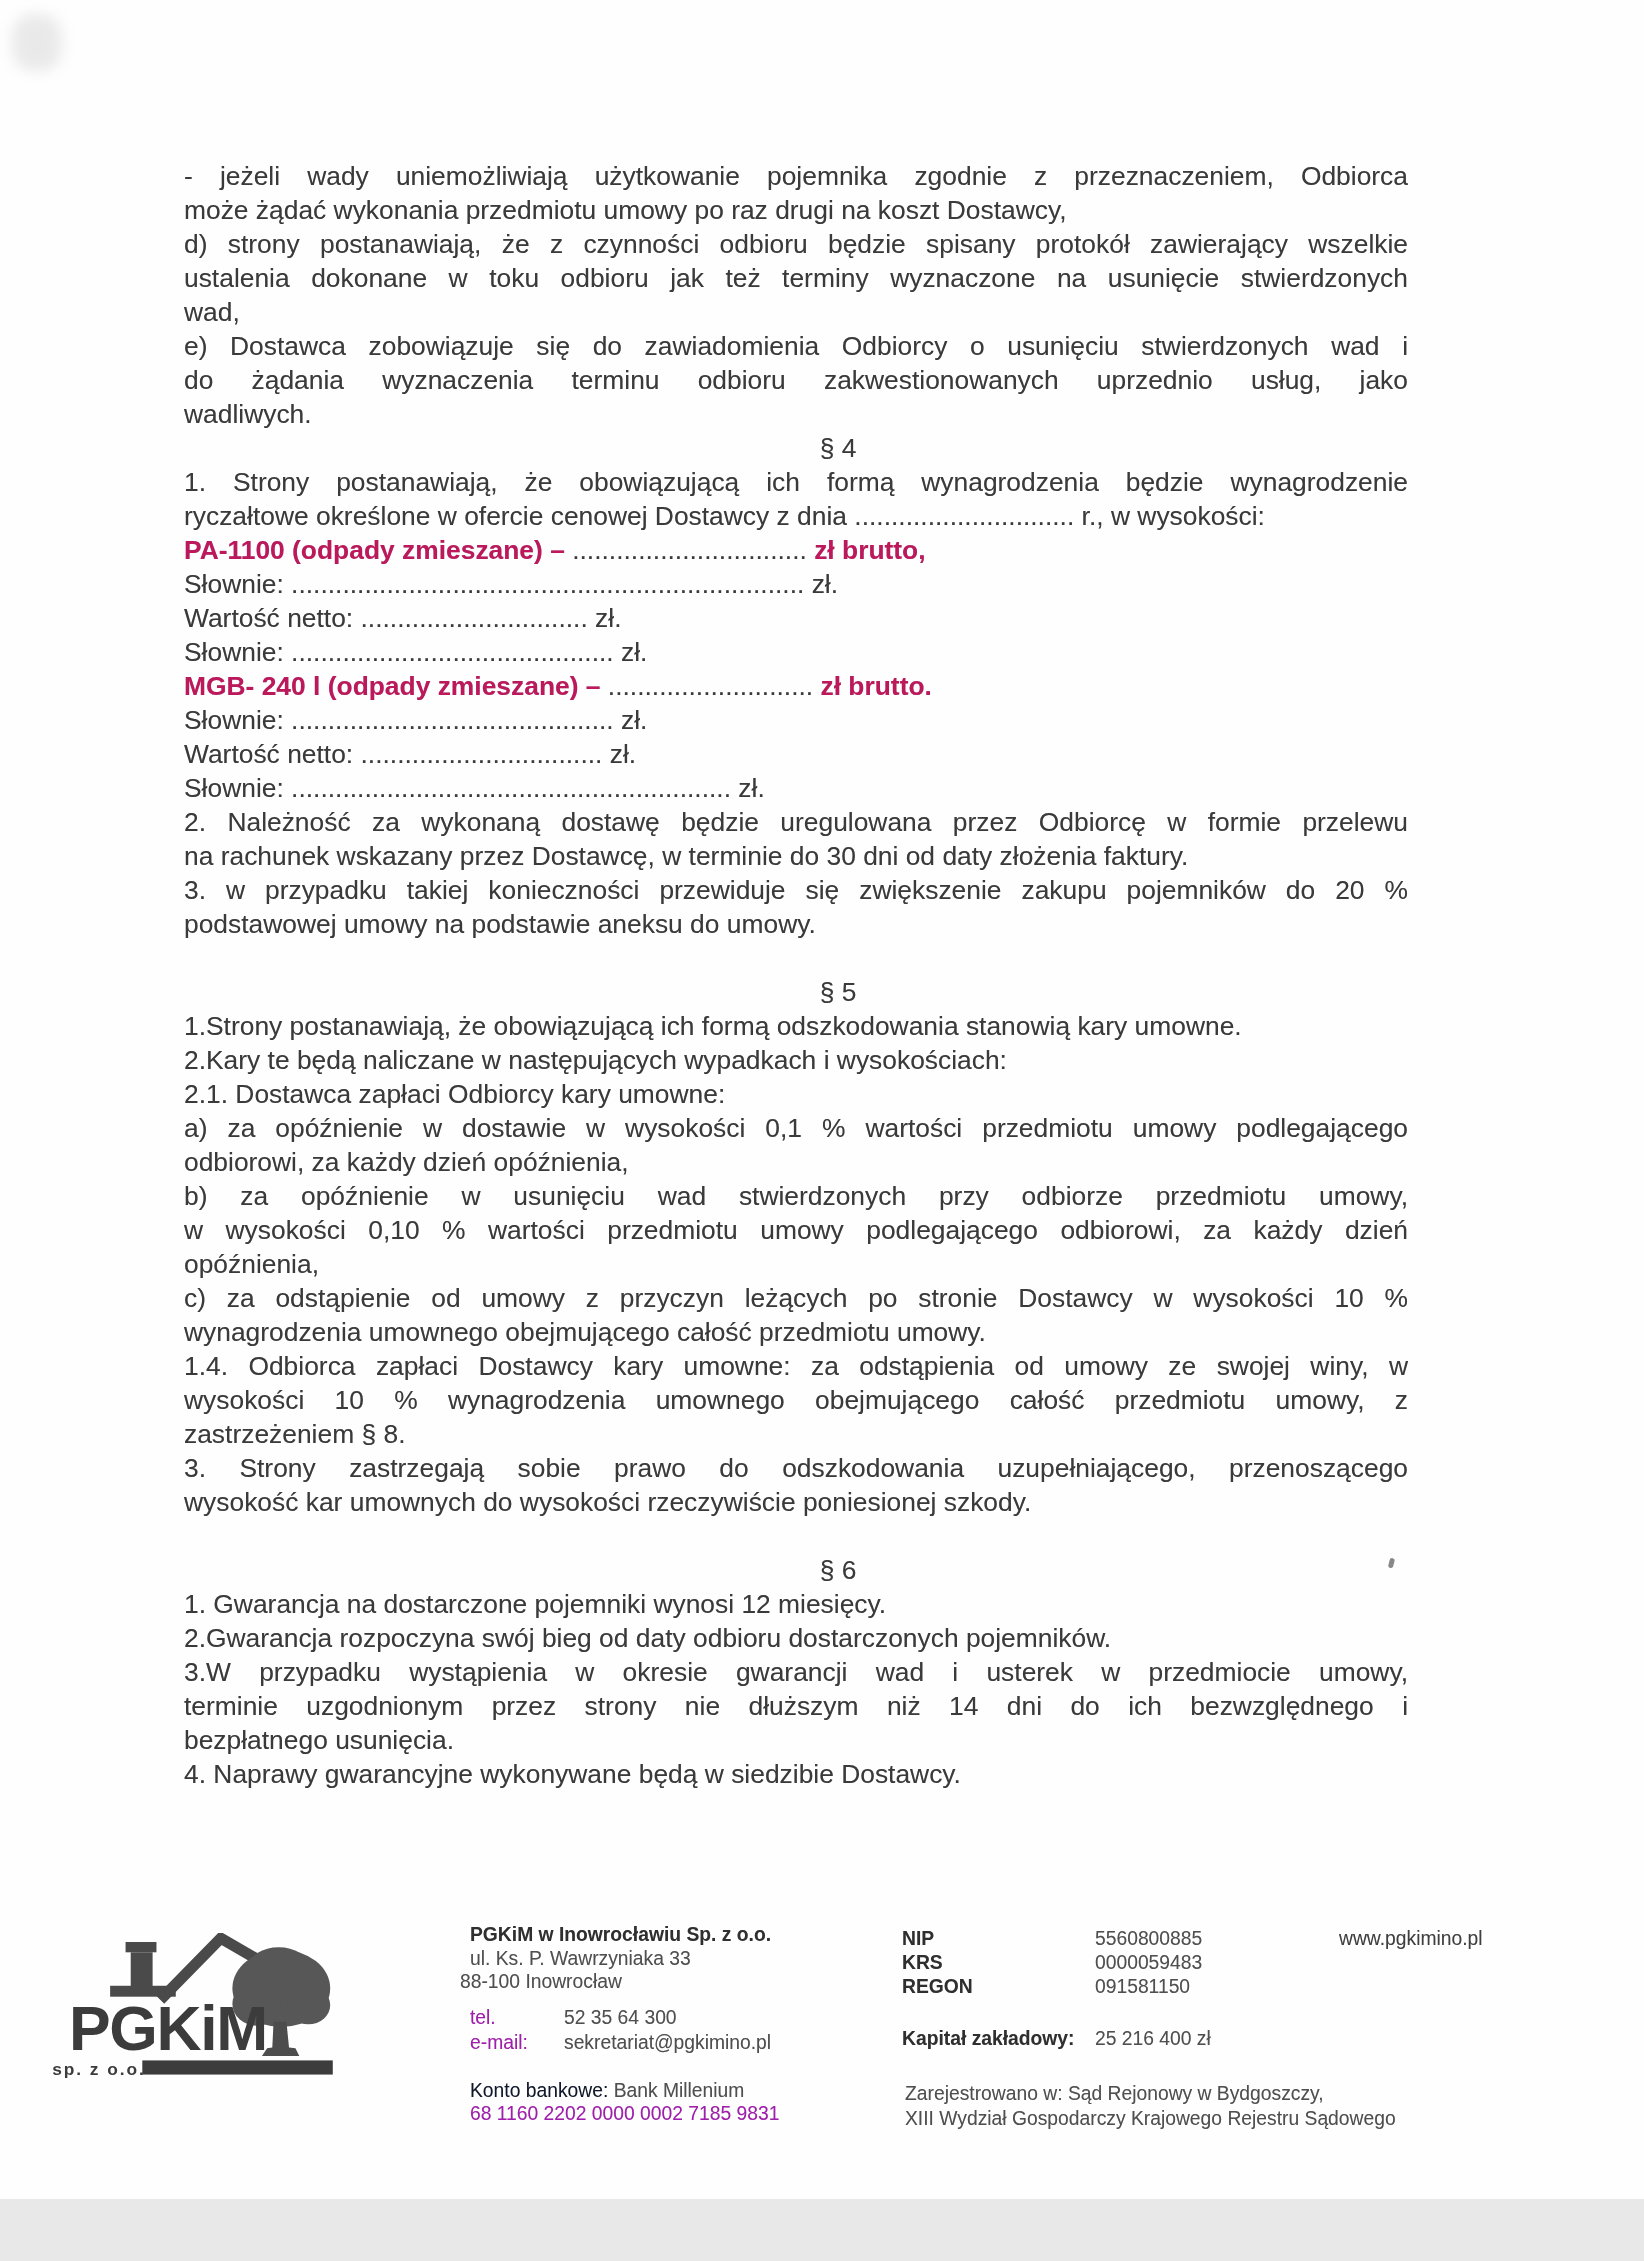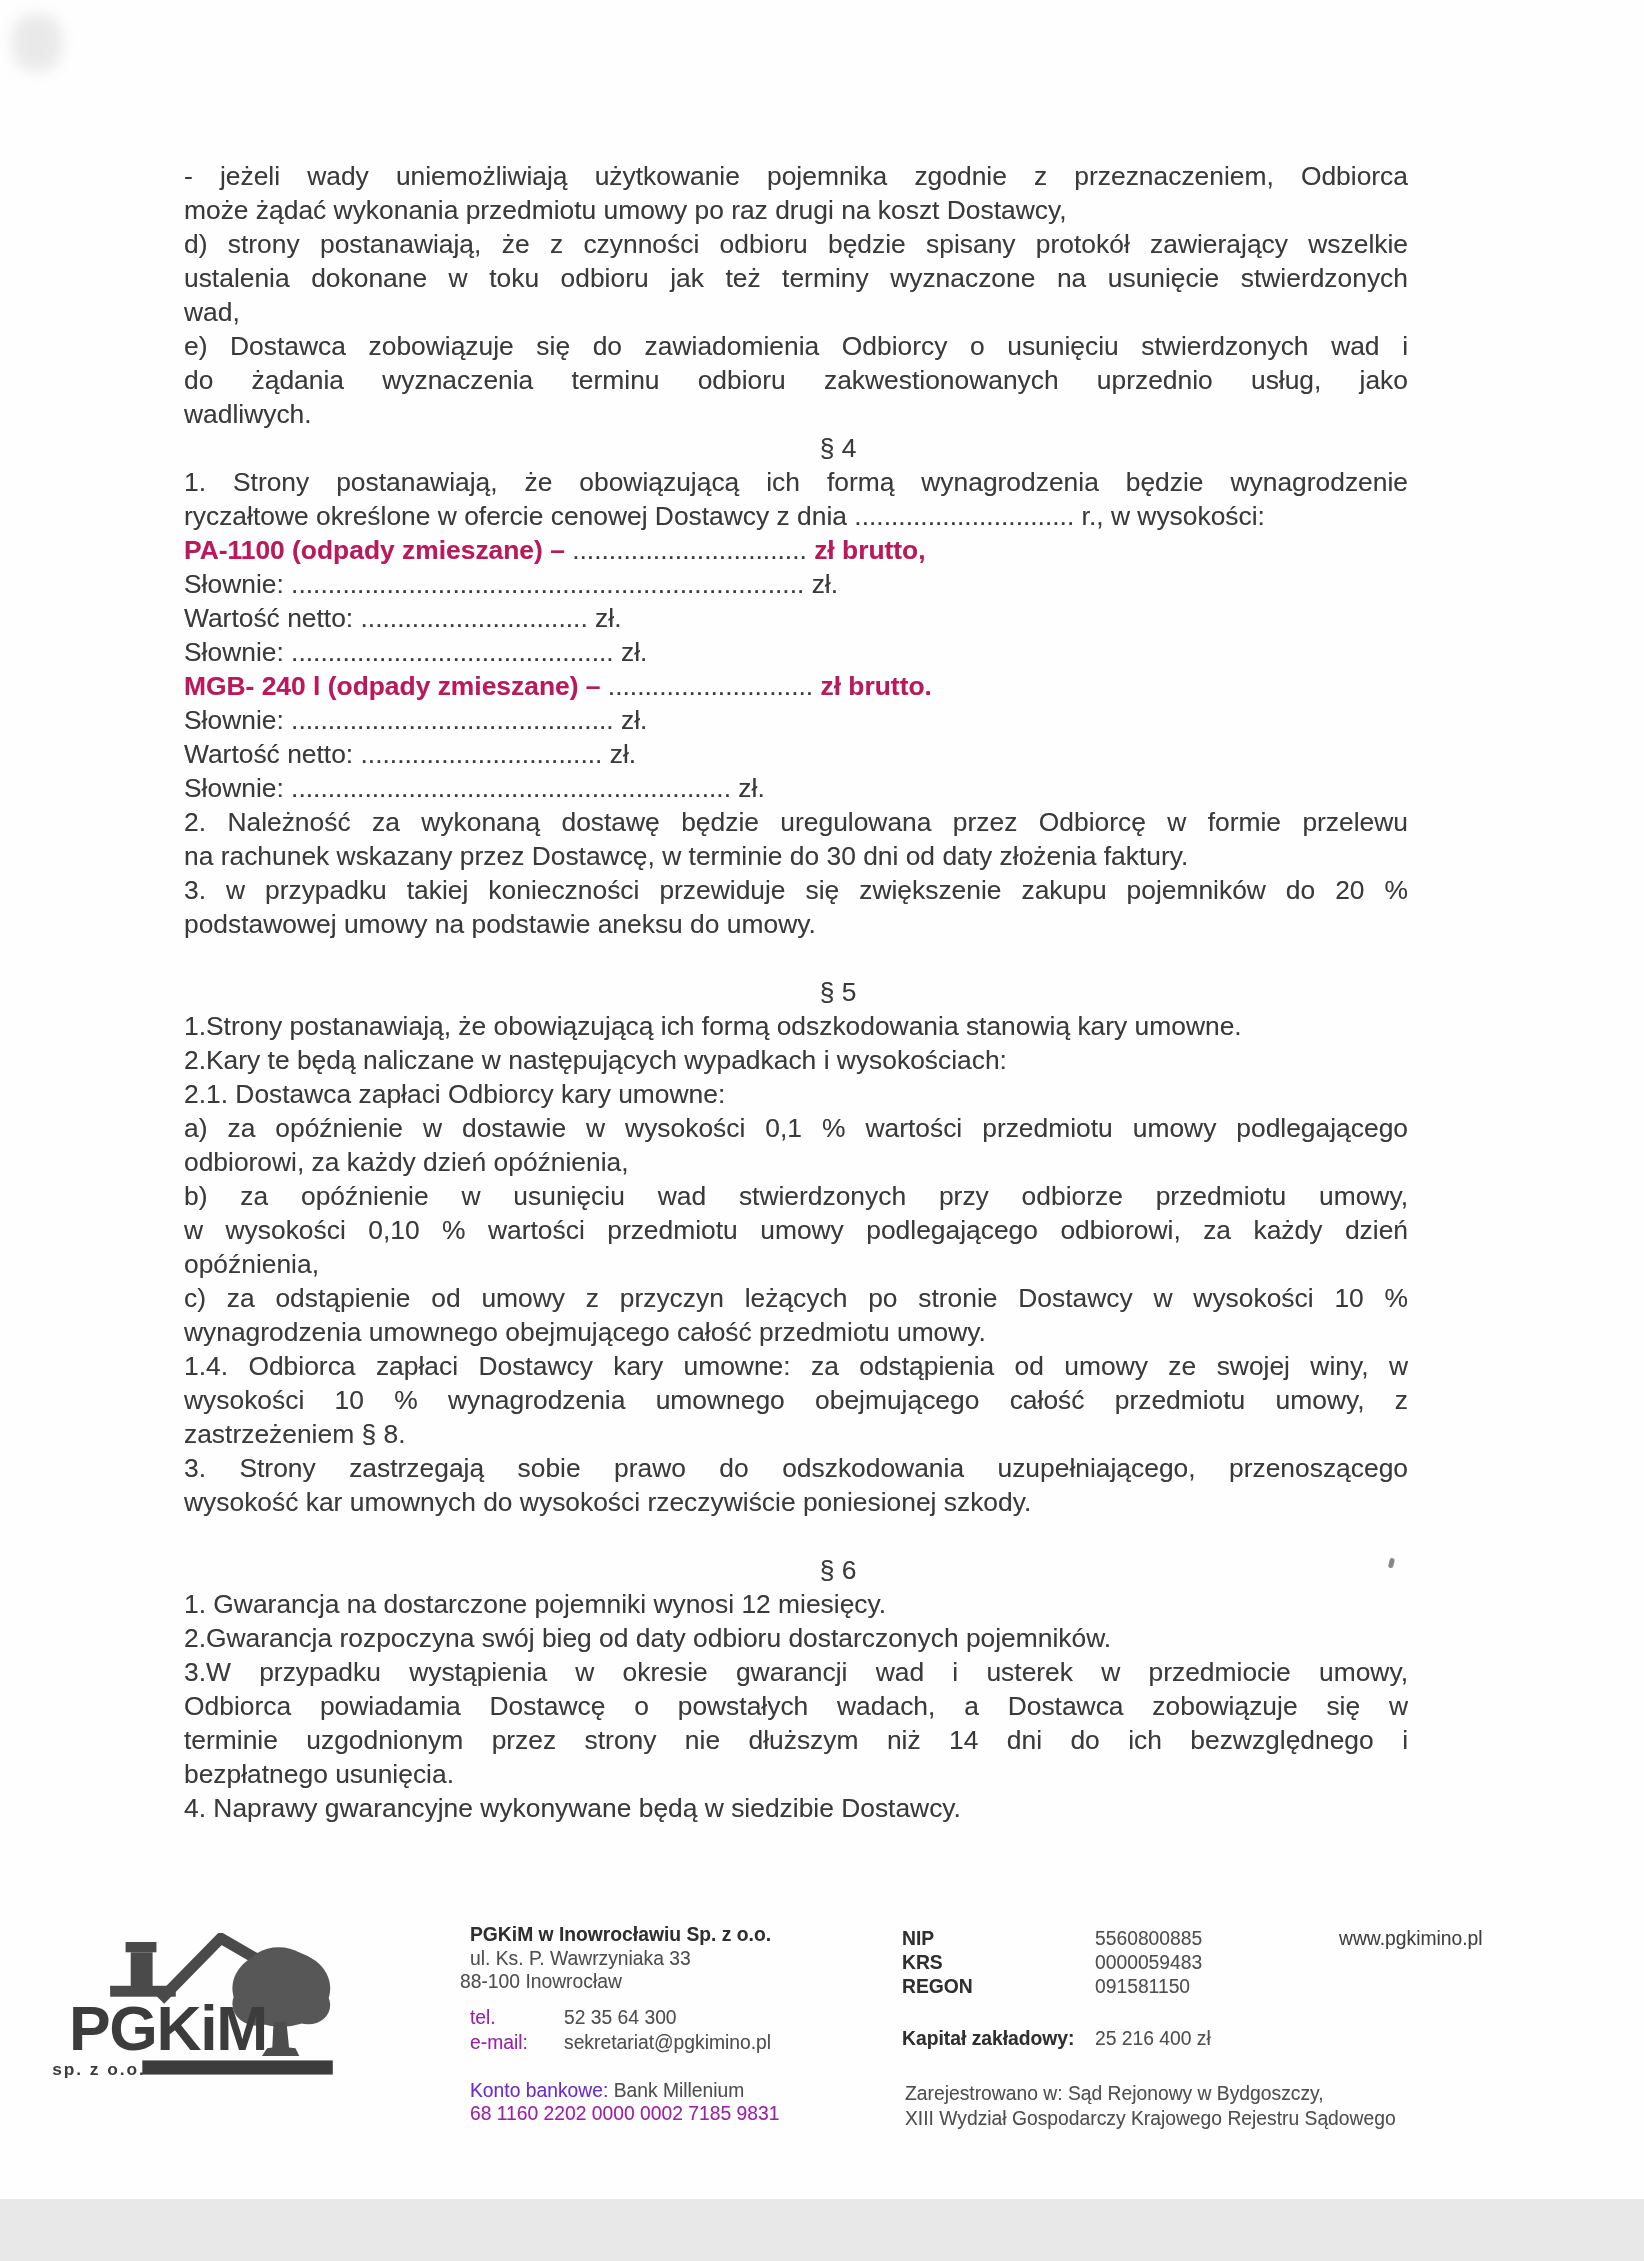--- a/index.html
+++ b/index.html
@@ -33,21 +33,21 @@
     position:absolute;left:11.6px;top:14px;width:50px;height:57px;
     background:#c9c9c9;opacity:.38;filter:blur(7px);border-radius:40%;
   }
   .speck{
     position:absolute;left:1389px;top:1558px;width:4.5px;height:9.7px;
     background:#6a6a6a;border-radius:2.6px;transform:rotate(14deg);opacity:.8;
   }
   
   .f{position:absolute;font-size:19.3px;color:#4f4f4f;white-space:nowrap;text-shadow:0 0 0.6px rgba(90,90,90,.3);}
   .fb{font-weight:bold;color:#2f2f2f;}
-  .fgray{color:#6d28d9;}
+  .fgray{color:#0f172a;}
   .fmid{color:#a21caf;}
   #logo{position:absolute;left:52px;top:1933px;width:290px;height:148px;}
 </style>
 </head>
 <body>
 
 <div id="page">
 
   <div class="smudge"></div>
   <div class="speck"></div>
@@ -91,21 +91,20 @@
       <div class="line j"><span>1.4. Odbiorca zapłaci Dostawcy kary umowne: za odstąpienia od umowy ze swojej winy, w</span></div>
       <div class="line j"><span>wysokości 10 % wynagrodzenia umownego obejmującego całość przedmiotu umowy, z</span></div>
       <div class="line l"><span>zastrzeżeniem § 8.</span></div>
       <div class="line j"><span>3. Strony zastrzegają sobie prawo do odszkodowania uzupełniającego, przenoszącego</span></div>
       <div class="line l"><span>wysokość kar umownych do wysokości rzeczywiście poniesionej szkody.</span></div>
       <div class="line g"></div>
       <div class="line c"><span>§ 6</span></div>
       <div class="line l"><span>1. Gwarancja na dostarczone pojemniki wynosi 12 miesięcy.</span></div>
       <div class="line l"><span>2.Gwarancja rozpoczyna swój bieg od daty odbioru dostarczonych pojemników.</span></div>
       <div class="line j"><span>3.W przypadku wystąpienia w okresie gwarancji wad i usterek w przedmiocie umowy,</span></div>
-      <div class="line j"><span>Odbiorca powiadamia Dostawcę o powstałych wadach, a Dostawca zobowiązuje się w</span></div>
       <div class="line j"><span>terminie uzgodnionym przez strony nie dłuższym niż 14 dni do ich bezwzględnego i</span></div>
       <div class="line l"><span>bezpłatnego usunięcia.</span></div>
       <div class="line l"><span>4. Naprawy gwarancyjne wykonywane będą w siedzibie Dostawcy.</span></div>
     </div>
 
   <div>
 
     <div id="logo">
       <svg viewBox="0 0 450 230" width="290" height="148">
 

